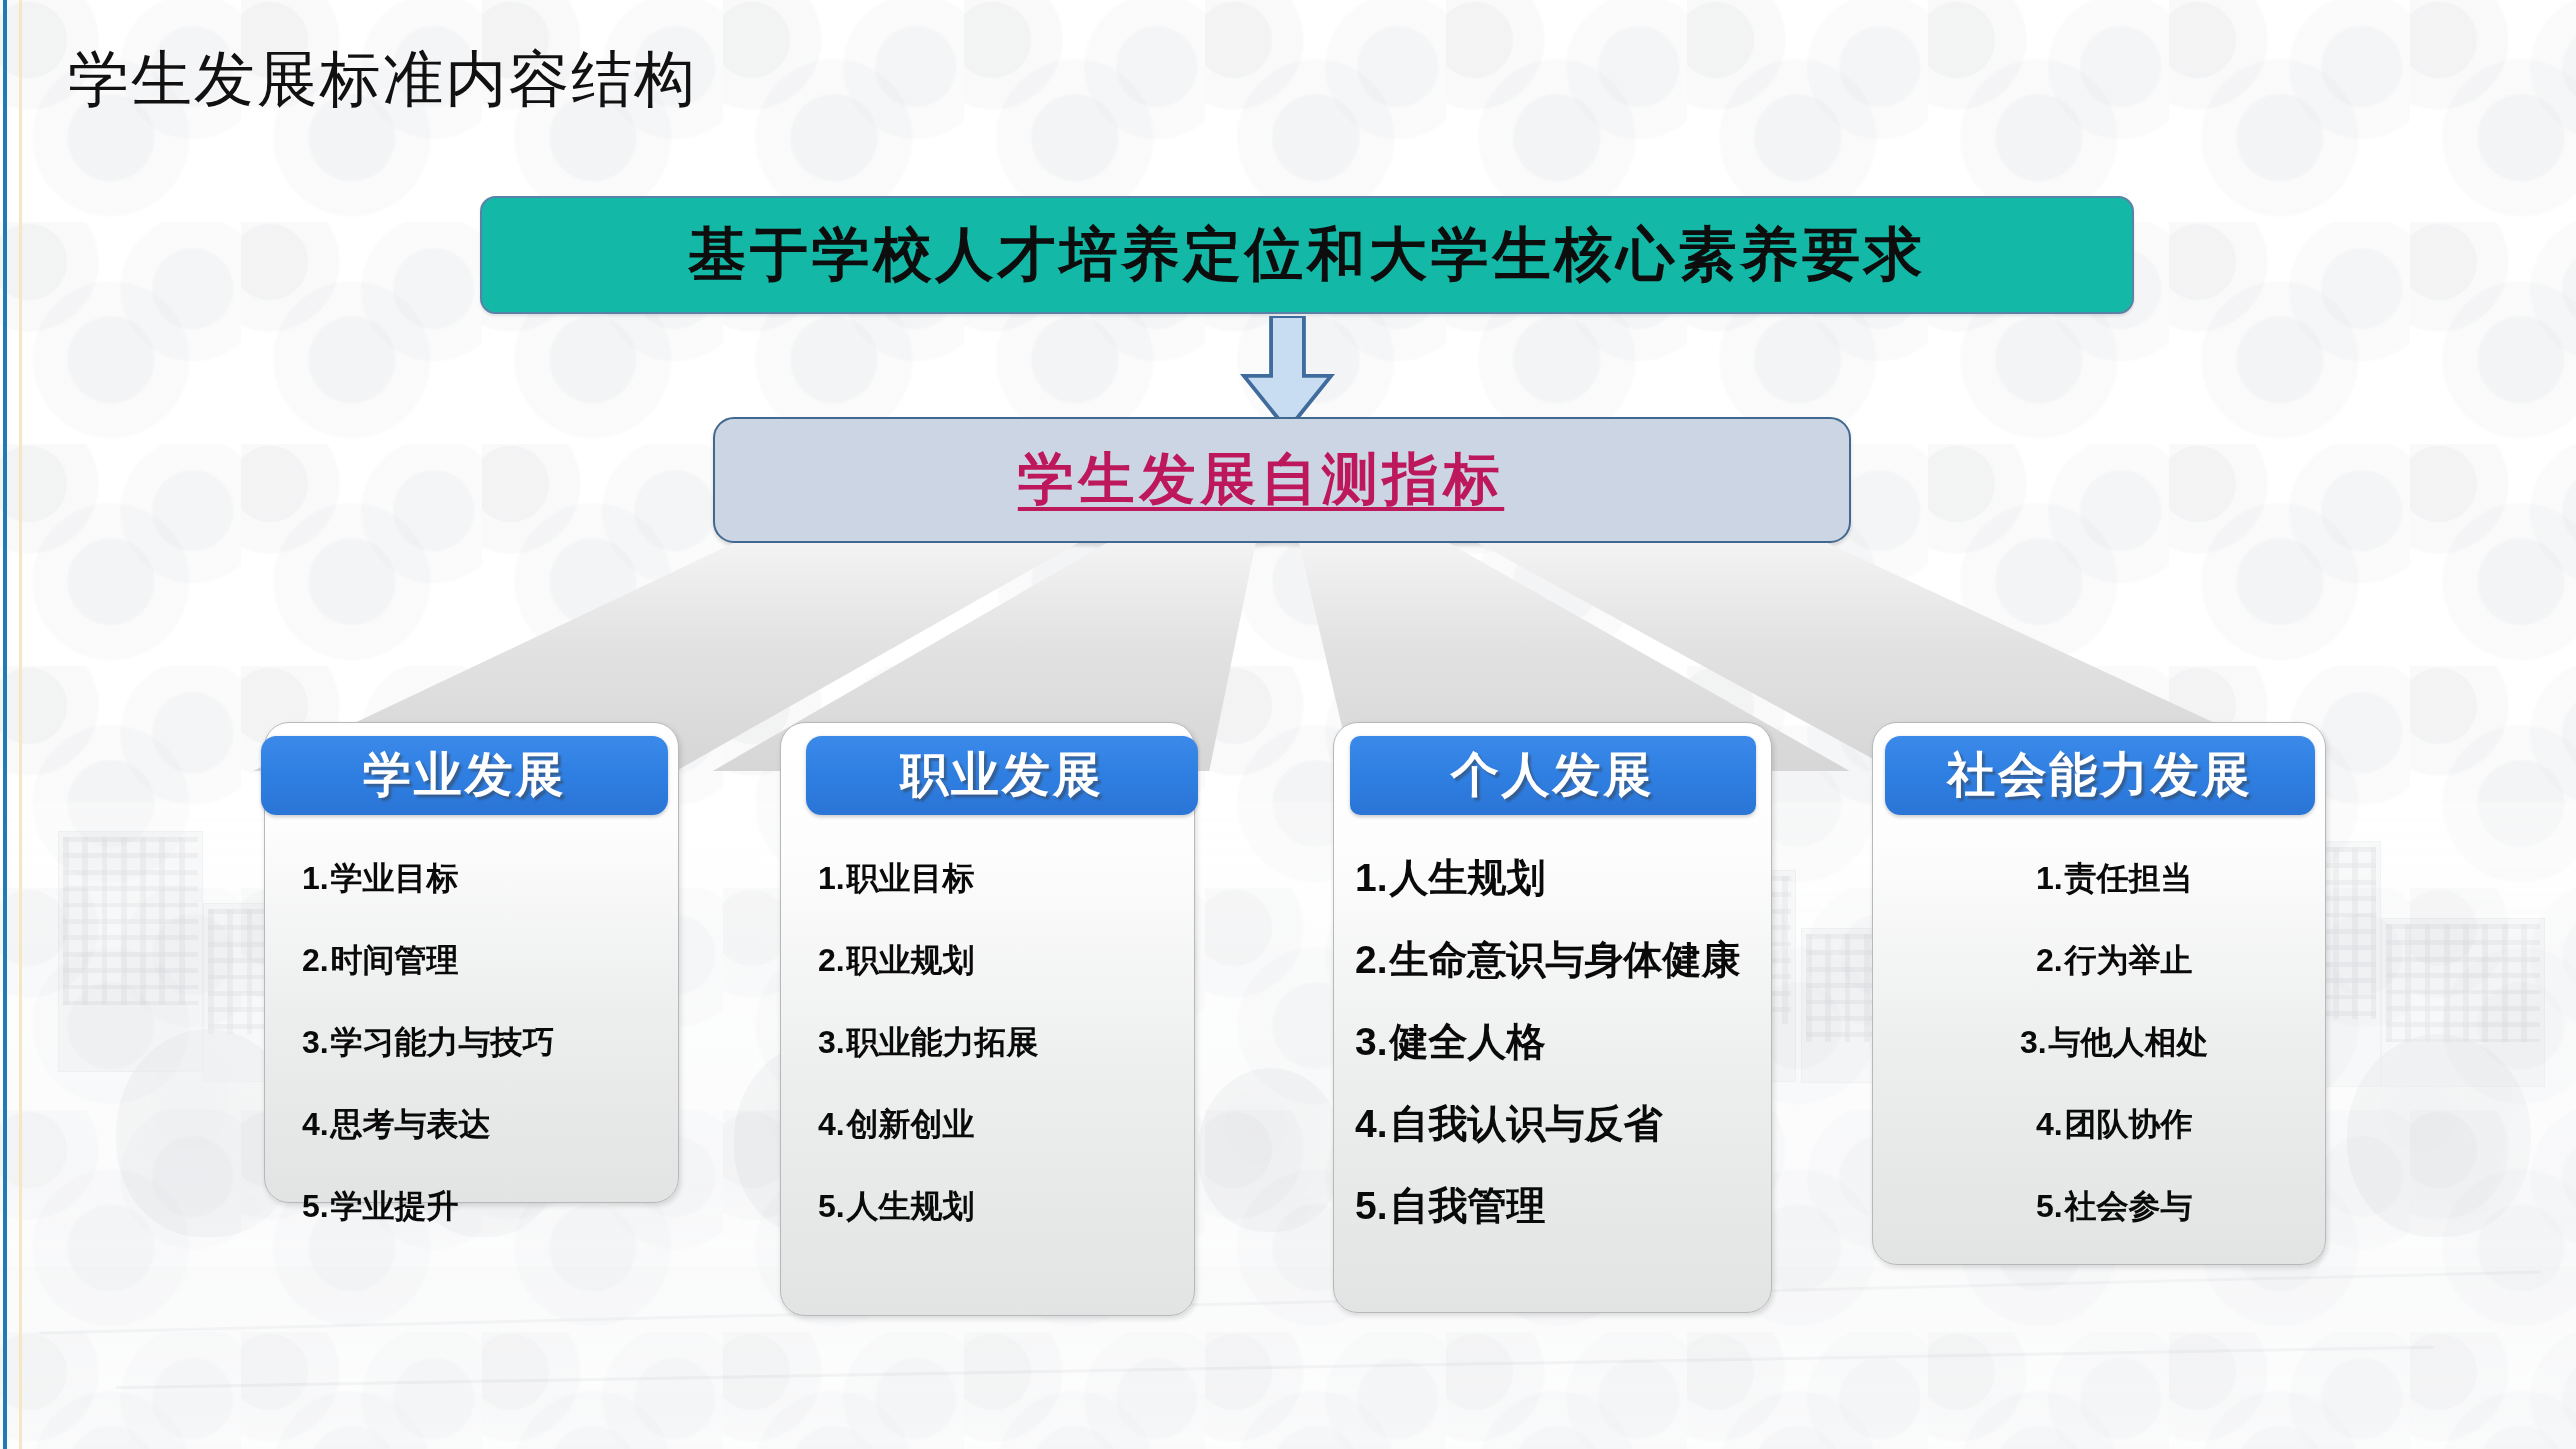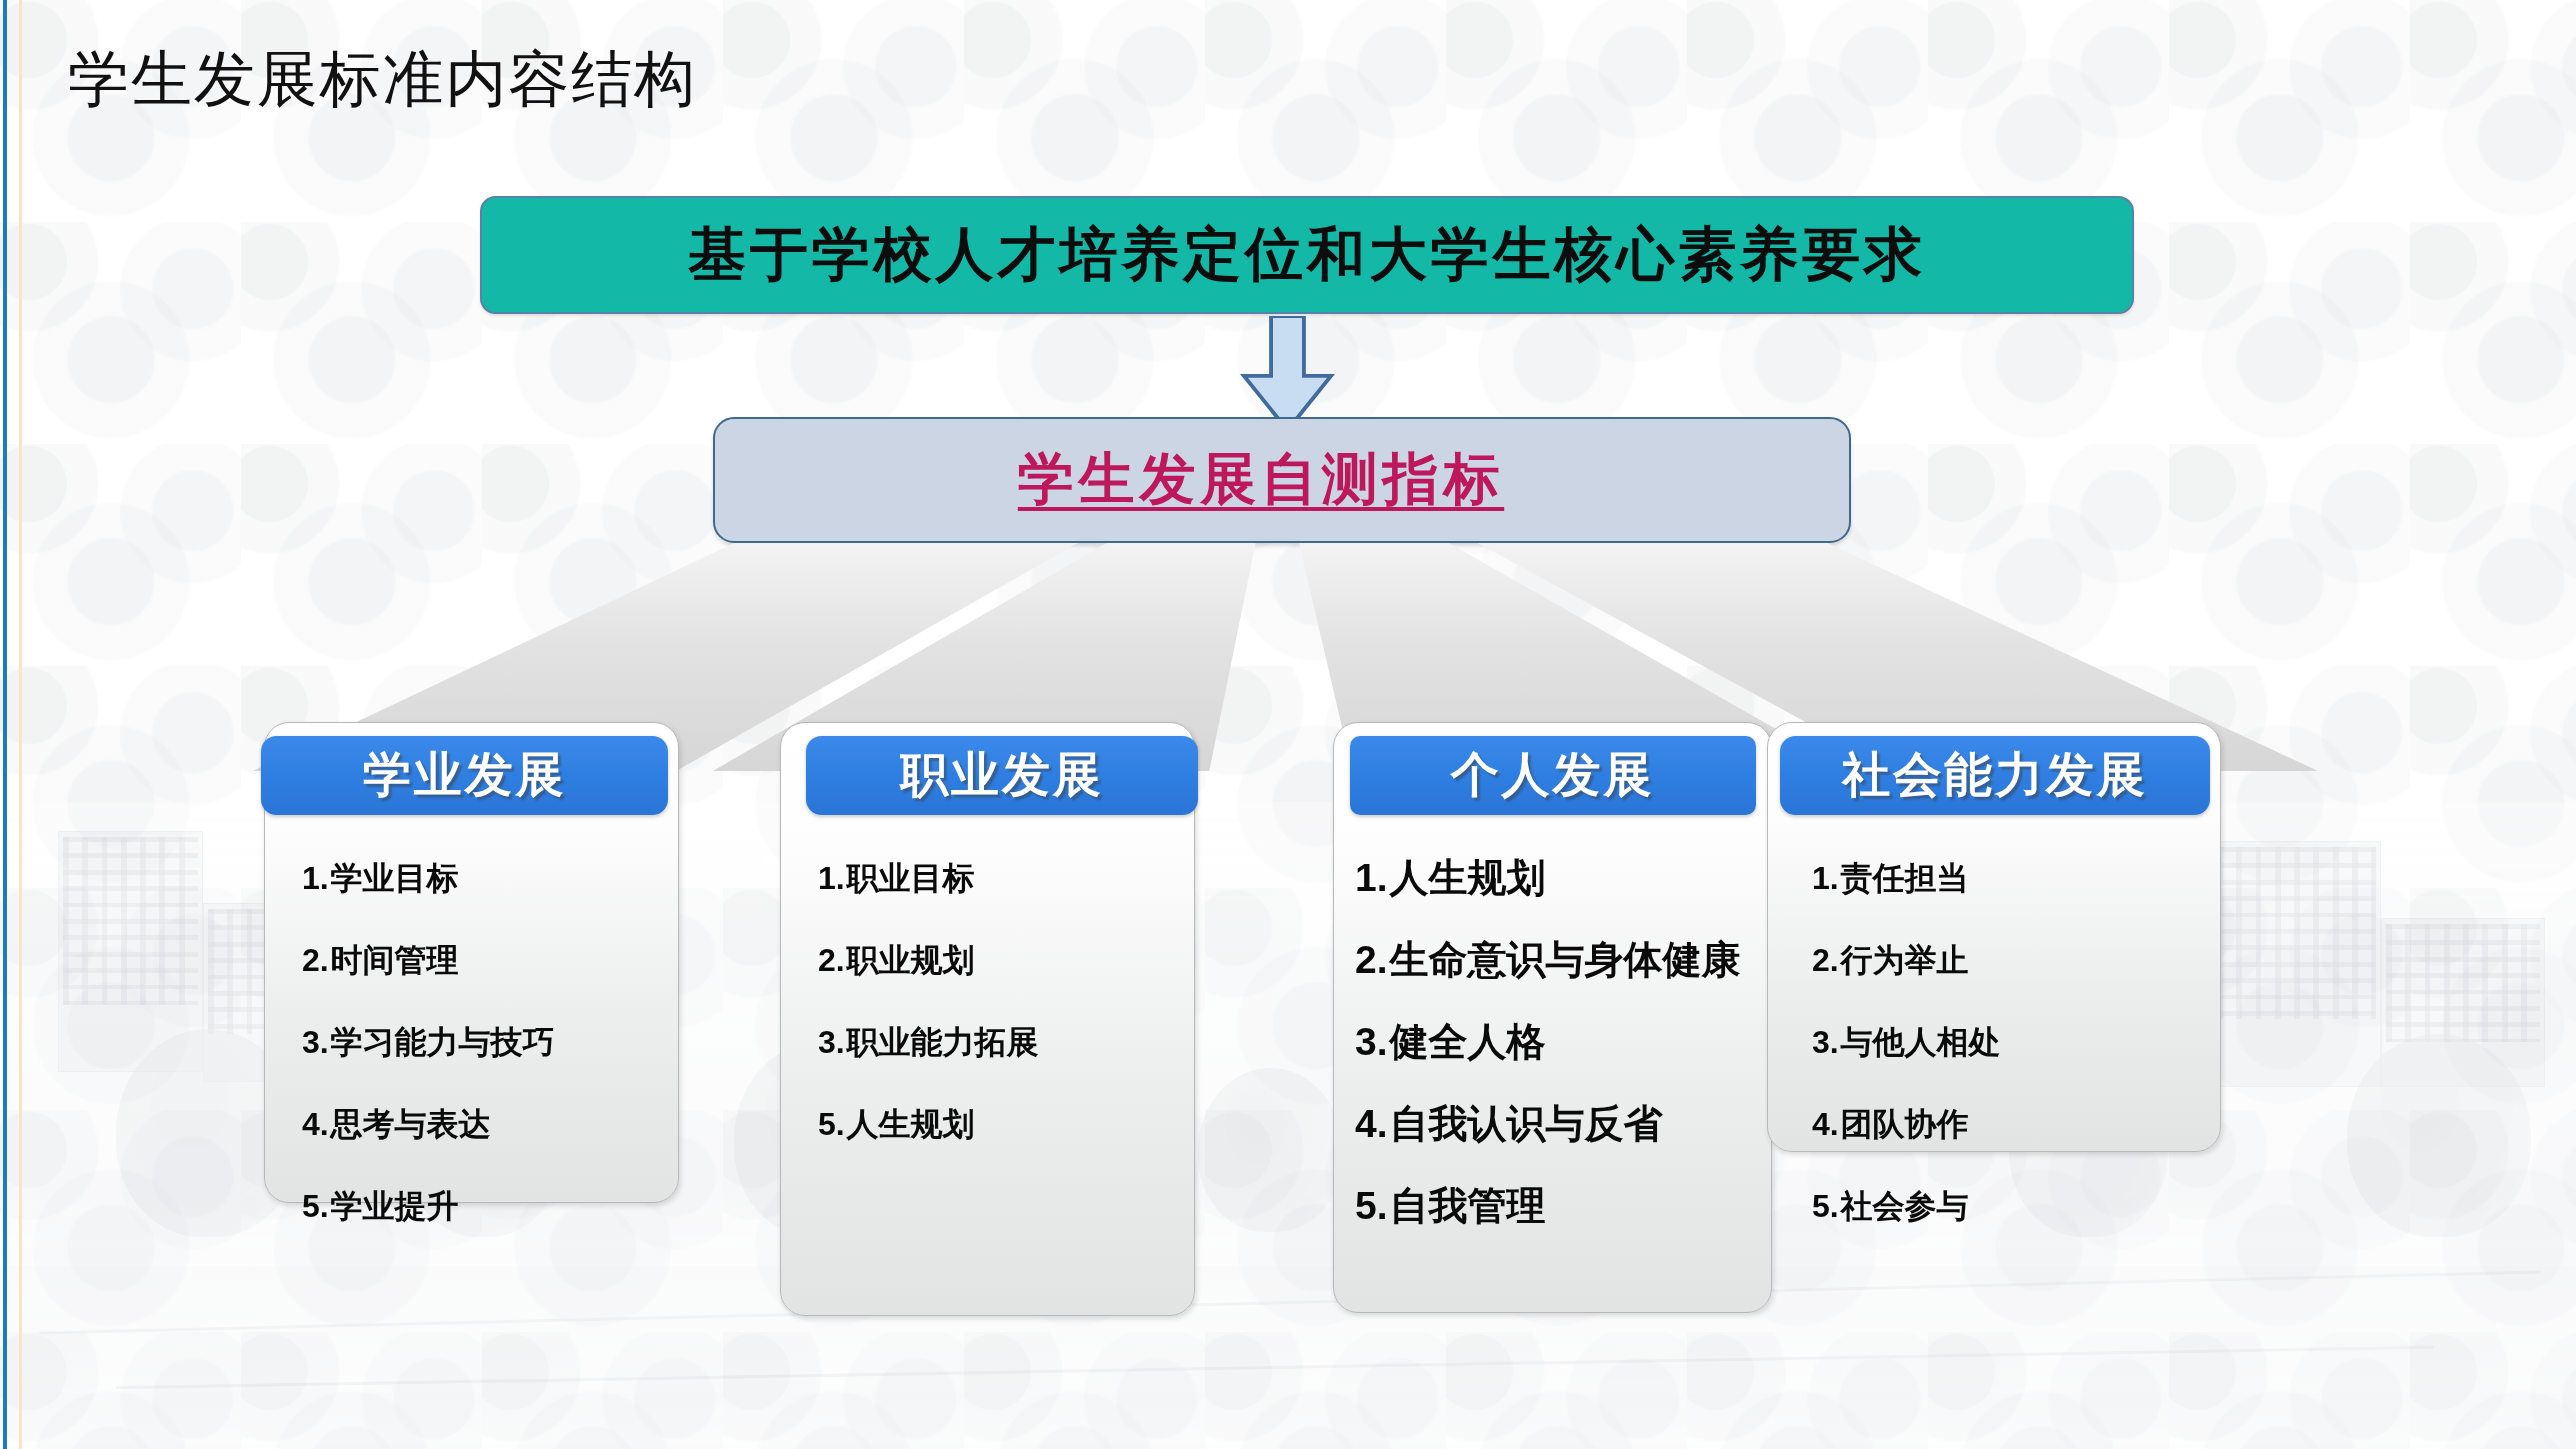--- a/index.html
+++ b/index.html
@@ -162,21 +162,21 @@
     box-sizing: border-box;
     border: 1.9px solid #b6b8ba;
     border-radius: 25px;
     background: linear-gradient(180deg, #ffffff 0%, #fdfdfd 22%, #eceded 62%, #e2e3e3 100%);
     box-shadow: 1.9px 2.9px 4.8px rgba(0,0,0,.12);
     overflow: visible;
   }
   .card-1 { left: 264px;  width: 415px;  height: 481px; text-decoration: underline; }
   .card-2 { left: 780px;  width: 415px;  height: 594px; }
   .card-3 { left: 1333px; width: 439px;  height: 591px; }
-  .card-4 { left: 1767px; width: 454px;  height: 430px; }
+  .card-4 { left: 1872px; width: 454px;  height: 543px; text-align: center; }
 
   .card-header {
     position: absolute;
     top: 12.6px;
     height: 79px;
     border-radius: 15.5px;
     background: linear-gradient(180deg, #3b8aea 0%, #2f7fe2 48%, #2a75d6 100%);
     display: flex; align-items: center; justify-content: center;
     box-shadow: 0 1.9px 3.9px rgba(0,0,0,.20);
   }
@@ -298,20 +298,21 @@
     </div>
 
     <div class="card card-2">
       <div class="card-header">
         <span class="card-header-label">职业发展</span>
       </div>
       <ul class="card-list">
         <li><span class="idx">1.</span><span>职业目标</span></li>
         <li><span class="idx">2.</span><span>职业规划</span></li>
         <li><span class="idx">3.</span><span>职业能力拓展</span></li>
+        <li><span class="idx">4.</span><span>创新创业</span></li>
         <li><span class="idx">5.</span><span>人生规划</span></li>
       </ul>
     </div>
 
     <div class="card card-3">
       <div class="card-header">
         <span class="card-header-label">个人发展</span>
       </div>
       <ul class="card-list">
         <li><span class="idx">1.</span><span>人生规划</span></li>

